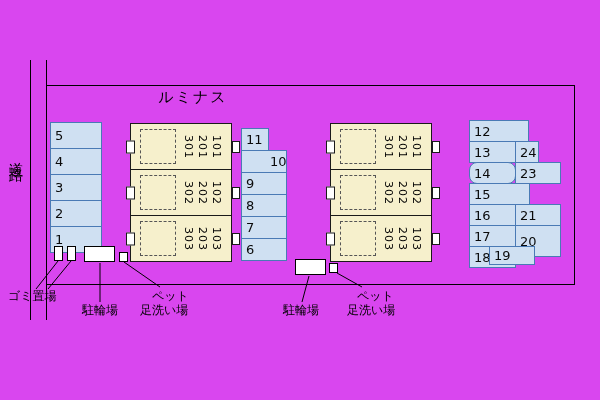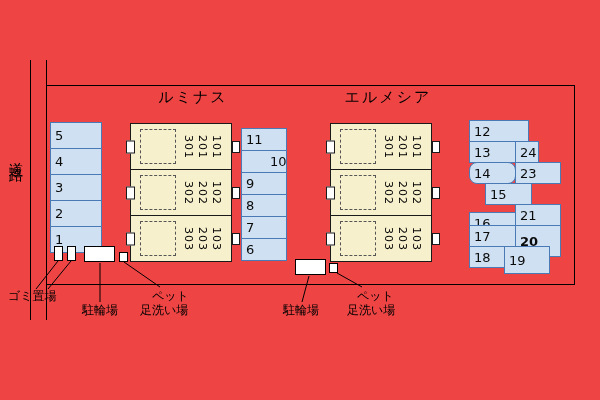--- a/index.html
+++ b/index.html
@@ -1,17 +1,17 @@
 <!DOCTYPE html>
 <html><head>
 <meta charset="utf-8">
 <style>
   html,body { margin:0; padding:0; background:#ffffff; }
   .canvas {
-    position:relative; width:600px; height:400px; background:#ef4444;
+    position:relative; width:600px; height:400px; background:#d946ef;
     font-family:"DejaVu Sans","Liberation Sans",sans-serif; color:#000;
     overflow:hidden;
   }
   .canvas * { box-sizing:border-box; }
 
   
   .vline { position:absolute; width:0; border-left:1.5px solid #000; }
   .site  { position:absolute; left:46px; top:85px; width:529px; height:200px;
            border:1.5px solid #000; background:transparent; }
 
@@ -63,21 +63,20 @@
     <line x1="302" y1="302" x2="309" y2="276" stroke="#000" stroke-width="1"></line>
     <line x1="362" y1="287" x2="337" y2="273" stroke="#000" stroke-width="1"></line>
   </svg>
 
   <div class="vline" style="left:30px; top:60px; height:260px;"></div>
   <div class="vline" style="left:46px; top:60px; height:260px;"></div>
   <div class="site"></div>
   <div class="road-label">道路</div>
 
   <div class="bldg-label" style="left:138px;">ルミナス</div>
-  <div class="bldg-label" style="left:333px;">エルメシア</div>
 
   <div class="building" style="left:130px; top:123px;">
     <div class="unit">
       <span class="porch"></span>
       <span class="dashedbox"></span>
       <div class="nums">
         <span class="num">301</span>
         <span class="num">201</span>
         <span class="num">101</span>
       </div>
@@ -137,39 +136,39 @@
       <span class="stair"></span>
     </div>
   </div>
 
   <div class="stall" style="left:50px; top:122px; width:52px; height:27px;">5</div>
   <div class="stall" style="left:50px; top:148px; width:52px; height:27px;">4</div>
   <div class="stall" style="left:50px; top:174px; width:52px; height:27px;">3</div>
   <div class="stall" style="left:50px; top:200px; width:52px; height:27px;">2</div>
   <div class="stall" style="left:50px; top:226px; width:52px; height:27px;">1</div>
 
-  <div class="stall" style="left:241px; top:128px; width:46px; height:23px;">11</div>
+  <div class="stall" style="left:241px; top:128px; width:28px; height:23px;">11</div>
   <div class="stall" style="left:241px; top:150px; width:46px; height:23px;padding-left:28px;">10</div>
   <div class="stall" style="left:241px; top:172px; width:46px; height:23px;">9</div>
   <div class="stall" style="left:241px; top:194px; width:46px; height:23px;">8</div>
   <div class="stall" style="left:241px; top:216px; width:46px; height:23px;">7</div>
   <div class="stall" style="left:241px; top:238px; width:46px; height:23px;">6</div>
 
   <div class="stall" style="left:469px; top:120px; width:60px; height:22px;">12</div>
   <div class="stall" style="left:469px; top:141px; width:53px; height:22px;">13</div>
   <div class="stall" style="left:515px; top:141px; width:24px; height:22px;">24</div>
   <div class="stall" style="left:469px; top:162px; width:47px; height:22px;border-radius:8px;">14</div>
   <div class="stall" style="left:515px; top:162px; width:46px; height:22px;">23</div>
-  <div class="stall" style="left:469px; top:183px; width:47px; height:22px;margin-left:16px;">15</div>
-  <div class="stall" style="left:469px; top:204px; width:47px; height:22px;margin-top:8px;">16</div>
+  <div class="stall" style="left:469px; top:183px; width:61px; height:22px;">15</div>
+  <div class="stall" style="left:469px; top:204px; width:47px; height:22px;">16</div>
   <div class="stall" style="left:515px; top:204px; width:46px; height:22px;">21</div>
   <div class="stall" style="left:469px; top:225px; width:47px; height:22px;">17</div>
-  <div class="stall" style="left:515px; top:225px; width:46px; height:32px;font-weight:bold;">20</div>
+  <div class="stall" style="left:515px; top:225px; width:46px; height:32px;">20</div>
   <div class="stall" style="left:469px; top:246px; width:47px; height:22px;">18</div>
-  <div class="stall" style="left:504px; top:246px; width:46px; height:28px;">19</div>
+  <div class="stall" style="left:489px; top:246px; width:46px; height:19px;">19</div>
 
   <div class="wbox" style="left:54px;  top:246px; width:9px;  height:15px;"></div>
   <div class="wbox" style="left:67px;  top:246px; width:9px;  height:15px;"></div>
   <div class="wbox" style="left:84px;  top:246px; width:31px; height:16px;"></div>
   <div class="wbox" style="left:119px; top:252px; width:9px;  height:10px;"></div>
   <div class="wbox" style="left:295px; top:259px; width:31px; height:16px;"></div>
   <div class="wbox" style="left:329px; top:263px; width:9px;  height:10px;"></div>
 
   <div class="lbl" style="left:8px;   top:288px;">ゴミ置場</div>
   <div class="lbl" style="left:82px;  top:302px;">駐輪場</div>

